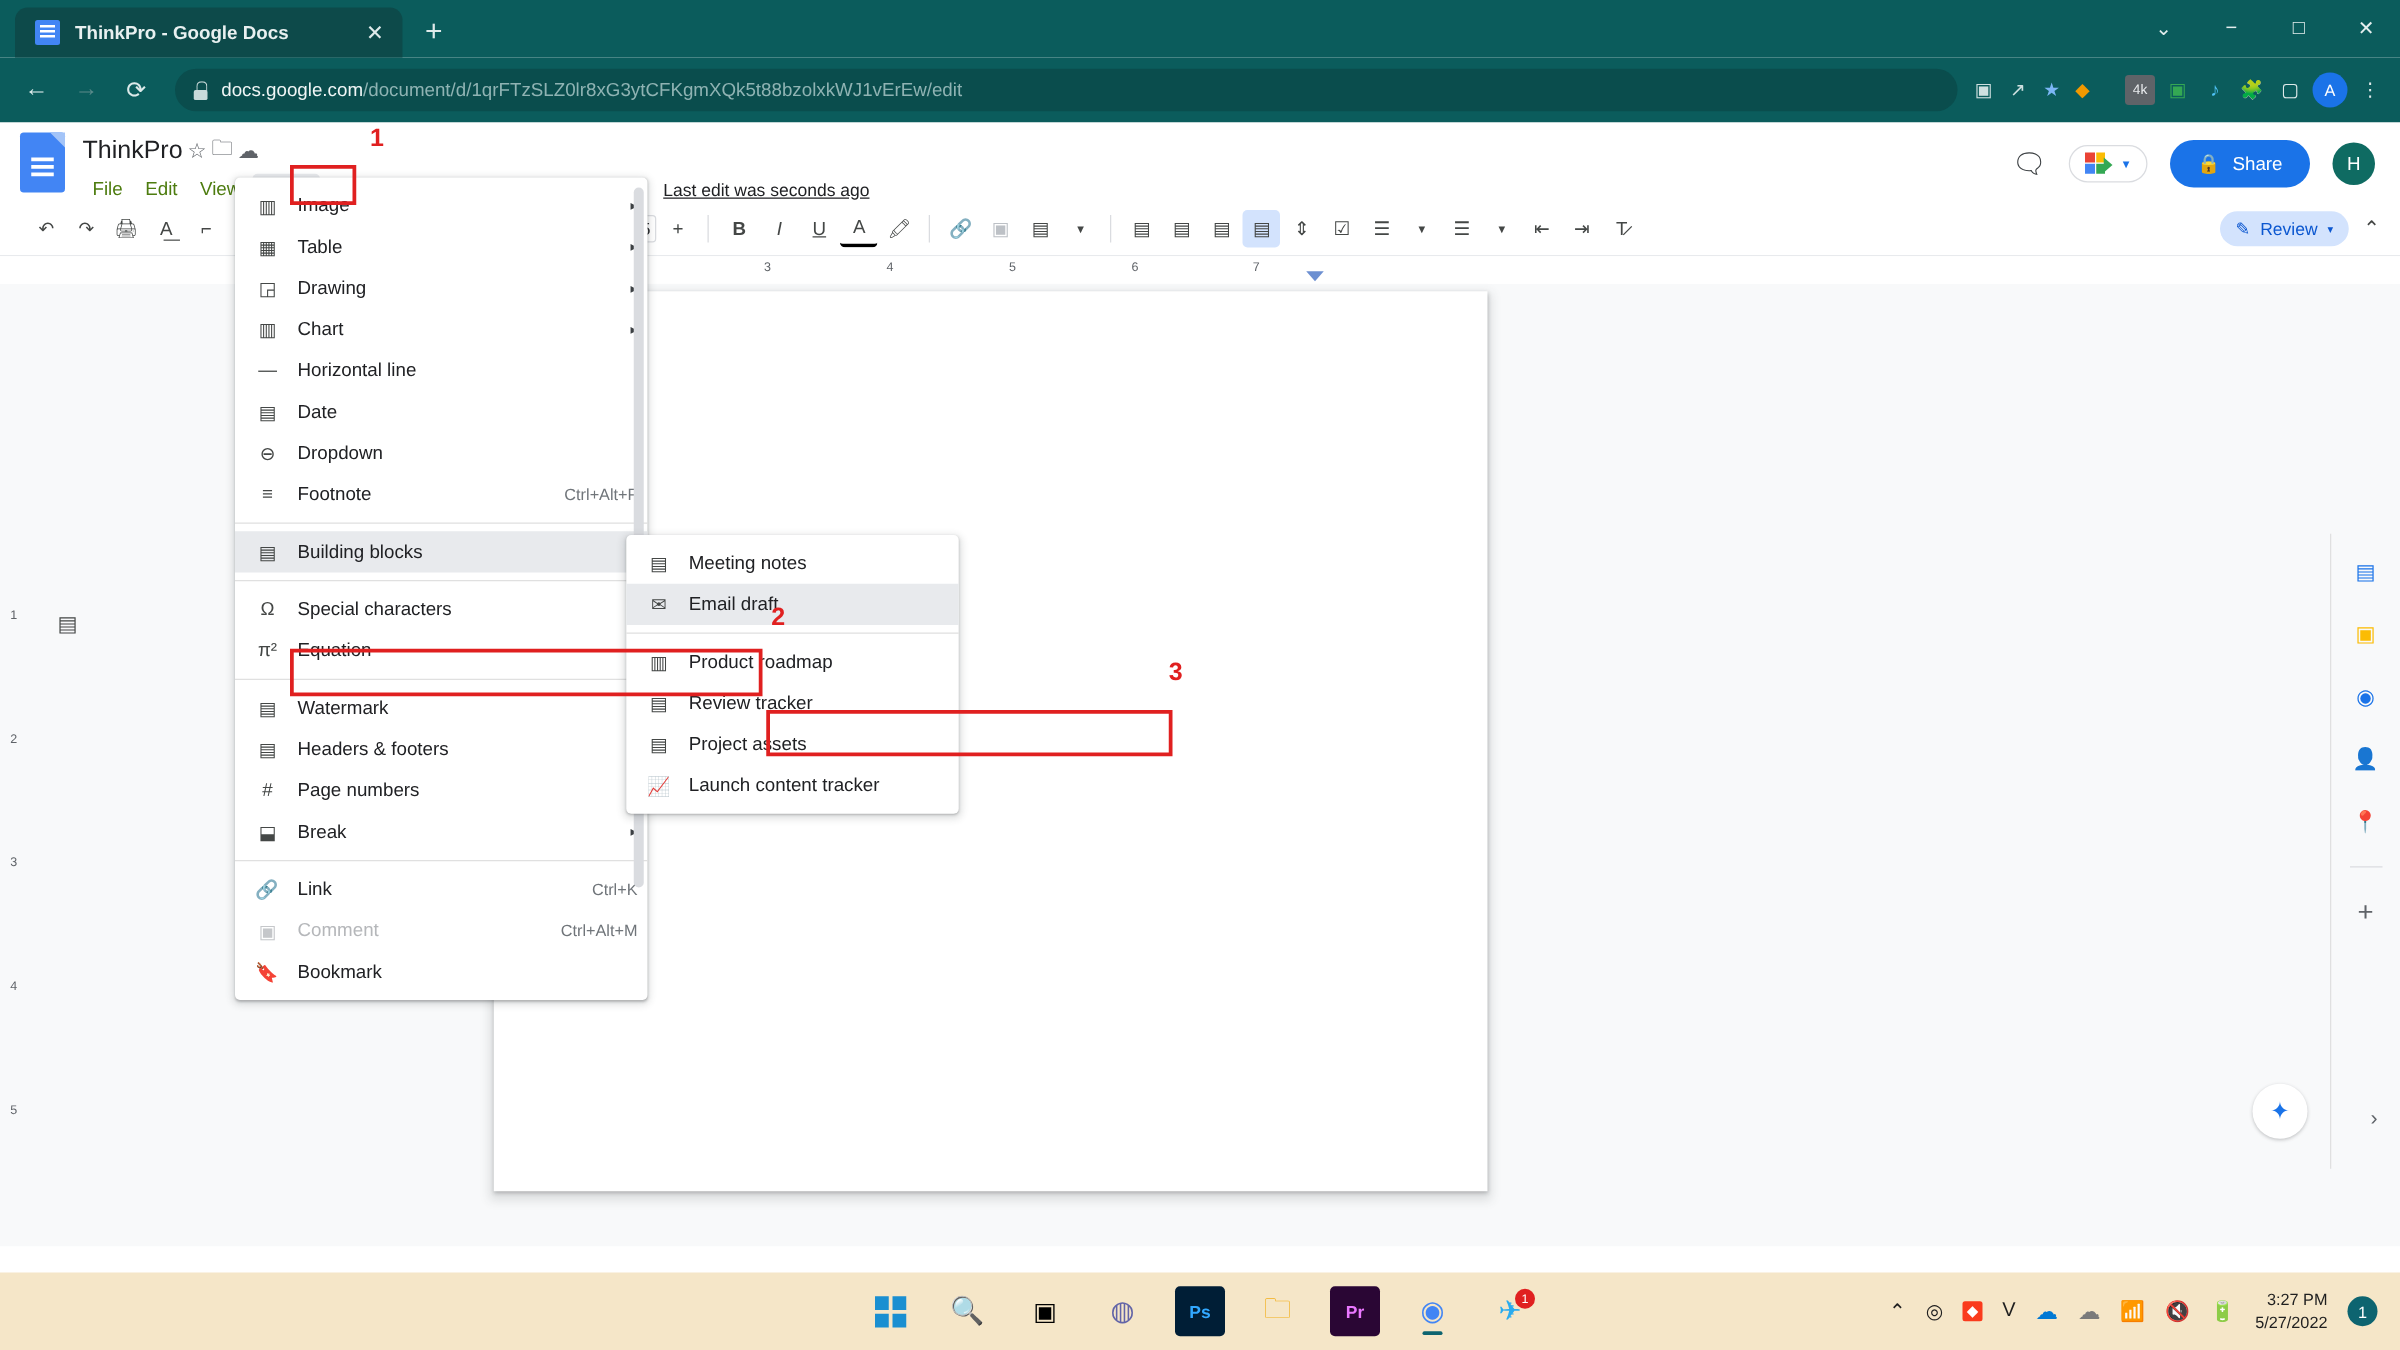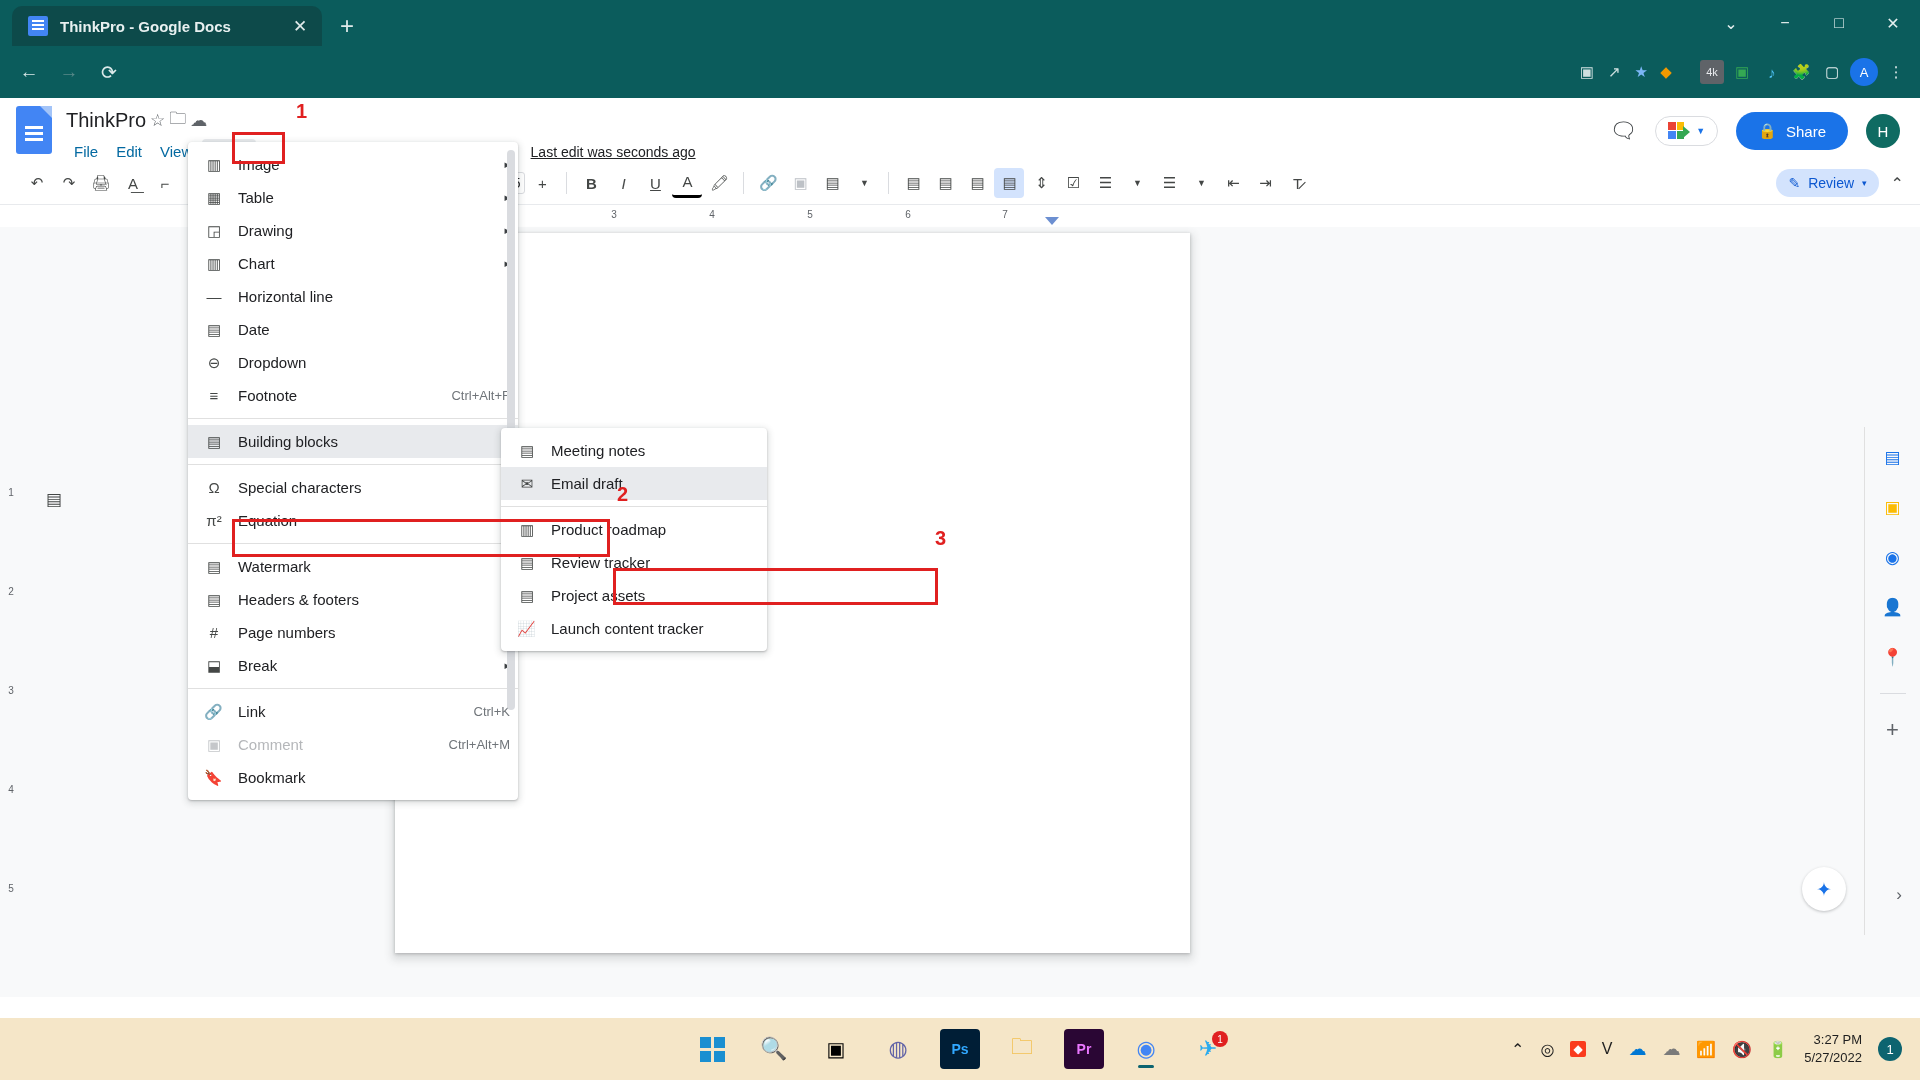--- a/index.html
+++ b/index.html
@@ -89,21 +89,21 @@
   }
   .docs-logo-lines {
     position:absolute; left:9px; top:20px; width:18px; height:2.5px; background:#fff;
     box-shadow: 0 6px 0 #fff, 0 12px 0 #fff;
   }
   .doc-title-row { display:flex; align-items:center; gap: 4px; }
   .doc-title { font-size: 20px; color: #202124; }
   .title-ico { font-size: 17px; color: #5f6368; cursor: pointer; }
   .menubar { display:flex; align-items:center; gap: 2px; margin-top: 4px; }
   .menu-item {
-    font-size: 15px; color: #0369a1; padding: 4px 8px; border-radius: 4px; cursor: pointer;
+    font-size: 15px; color: #4d7c0f; padding: 4px 8px; border-radius: 4px; cursor: pointer;
   }
   .menu-item.active { background:#e8eaed; }
   .last-edit { font-size: 14px; color:#202124; text-decoration: underline; margin-left: 14px; cursor: pointer; }
 
   .header-right {
     position:absolute; right: 20px; top: 14px; display:flex; align-items:center; gap: 18px;
   }
   .comment-ico { font-size: 22px; color:#3c4043; cursor:pointer; }
   .meet-pill {
     display:flex; align-items:center; gap:6px; border:1px solid #dadce0; border-radius: 20px;
@@ -261,20 +261,24 @@
       <div class="win-btn">−</div>
       <div class="win-btn">□</div>
       <div class="win-btn close">✕</div>
     </div>
   </div>
 
   <div class="toolbar-row">
     <div class="nav-ico">←</div>
     <div class="nav-ico disabled">→</div>
     <div class="nav-ico">⟳</div>
+    <div class="omnibox">
+      <span class="lock"></span>
+      <span class="url"><b>docs.google.com</b><span>/document/d/1qrFTzSLZ0lr8xG3ytCFKgmXQk5t88bzolxkWJ1vErEw/edit</span></span>
+    </div>
     <div class="omni-right">
       <span class="omni-ico">▣</span>
       <span class="omni-ico">↗</span>
       <span class="omni-ico" style="color:#7bb6f5;">★</span>
     </div>
     <div class="ext-ico" style="color:#f29900;">◆</div>
     <div class="ext-ico" style="color:#e8eaed;font-size:11px;background:#5f6368;border-radius:3px;margin-left:16px;">4k</div>
     <div class="ext-ico" style="color:#34a853;">▣</div>
     <div class="ext-ico" style="color:#4fc3f7;">♪</div>
     <div class="ext-ico" style="color:#dfeaea;">🧩</div>

